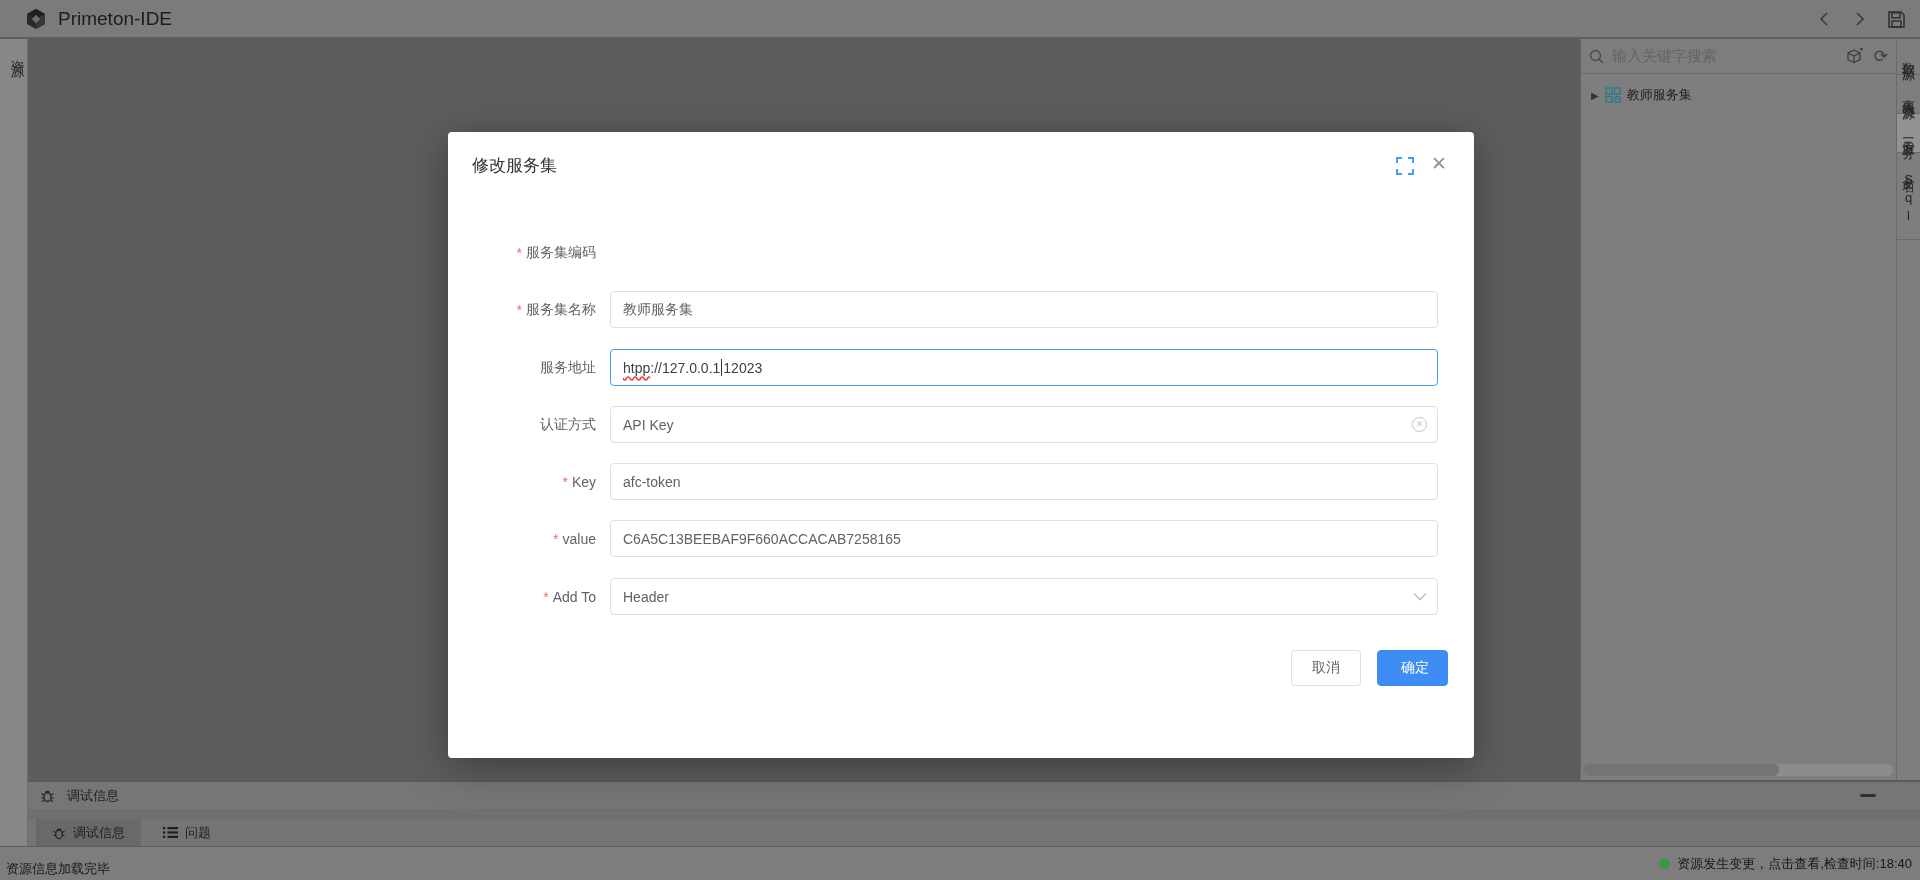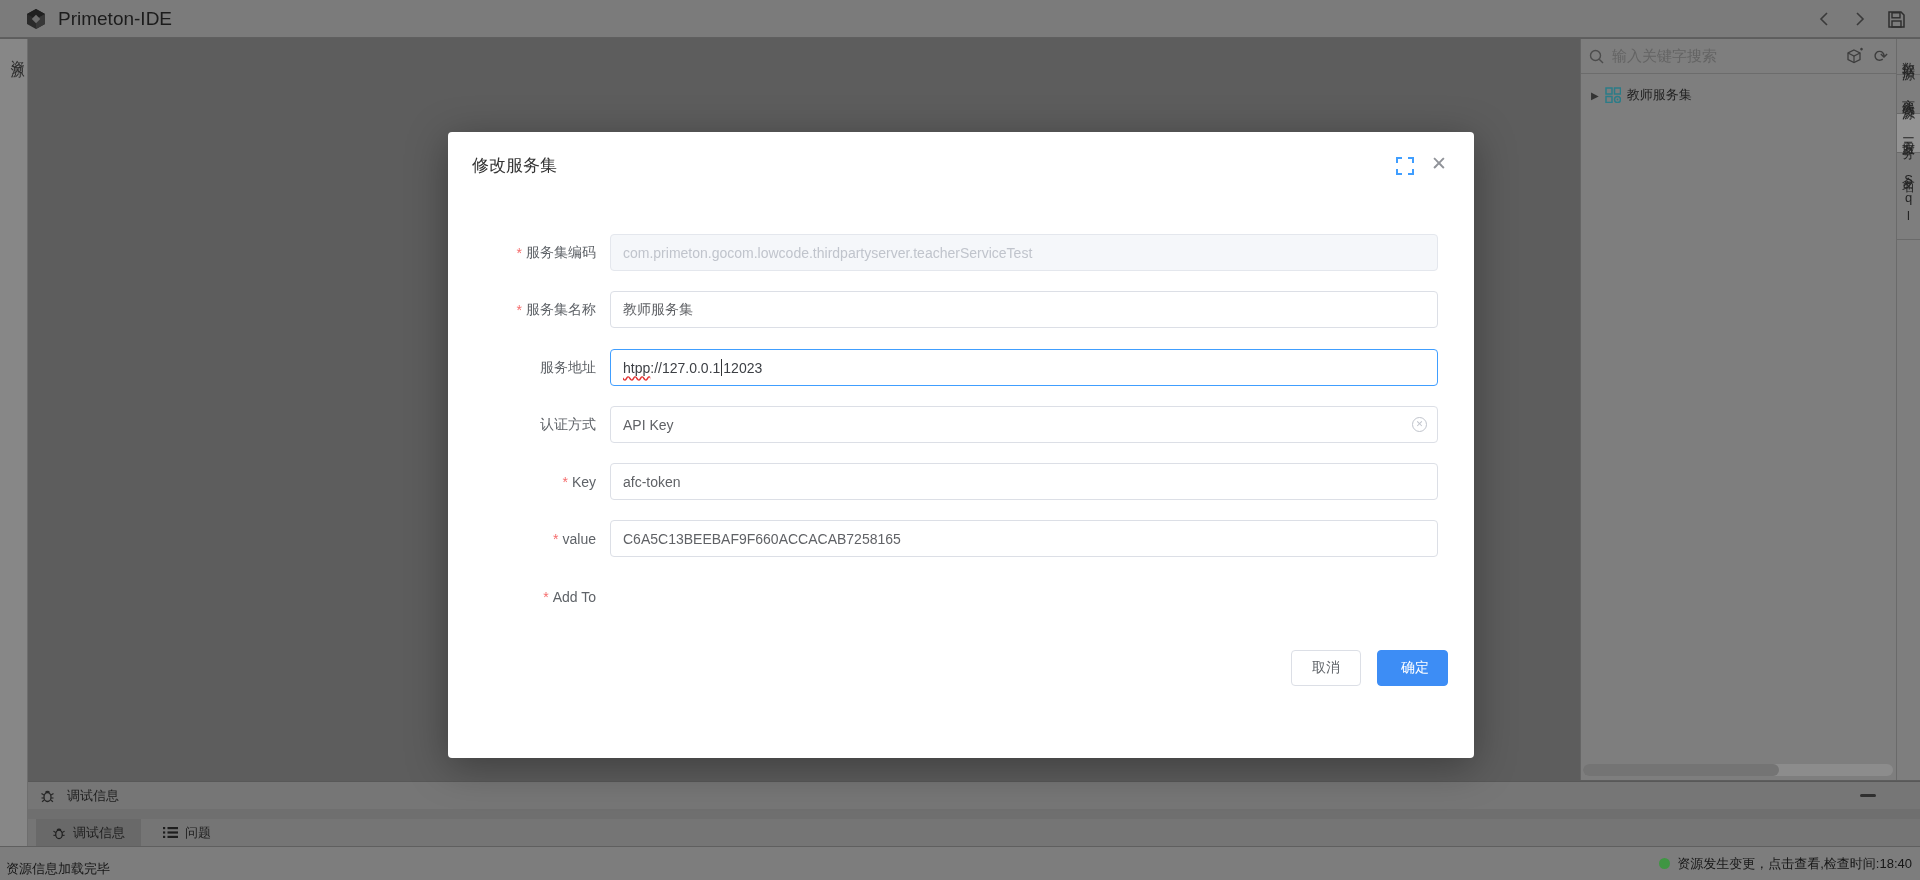--- a/index.html
+++ b/index.html
@@ -217,23 +217,20 @@
       <polyline points="17,12 17,17 12,17" fill="none" stroke="#409eff" stroke-width="2"></polyline>
       <polyline points="6,17 1,17 1,12" fill="none" stroke="#409eff" stroke-width="2"></polyline>
     </svg>
     <div class="modal-close">✕</div>
 
     <div class="form-row" style="top:102px;">
       <div class="form-label">
         <span class="req-star">*</span>
         <span>服务集编码</span>
       </div>
-      <div class="form-control disabled">
-        <span>com.primeton.gocom.lowcode.thirdpartyserver.teacherServiceTest</span>
-      </div>
     </div>
 
     <div class="form-row" style="top:159px;">
       <div class="form-label">
         <span class="req-star">*</span>
         <span>服务集名称</span>
       </div>
       <div class="form-control">
         <span>教师服务集</span>
       </div>
@@ -281,20 +278,28 @@
       <div class="form-control">
         <span>C6A5C13BEEBAF9F660ACCACAB7258165</span>
       </div>
     </div>
 
     <div class="form-row" style="top:446px;">
       <div class="form-label">
         <span class="req-star">*</span>
         <span>Add To</span>
       </div>
+      <div class="form-control">
+        <span>Header</span>
+        <span class="control-suffix">
+          <svg width="14" height="9" viewBox="0 0 14 9">
+              <polyline points="1,1.5 7,7.5 13,1.5" fill="none" stroke="#c0c4cc" stroke-width="1.6"></polyline>
+            </svg>
+        </span>
+      </div>
     </div>
 
     <div class="modal-footer">
       <div class="btn btn-cancel">取消</div>
       <div class="btn btn-ok">确定</div>
     </div>
   </div>
 
 </div>
 

